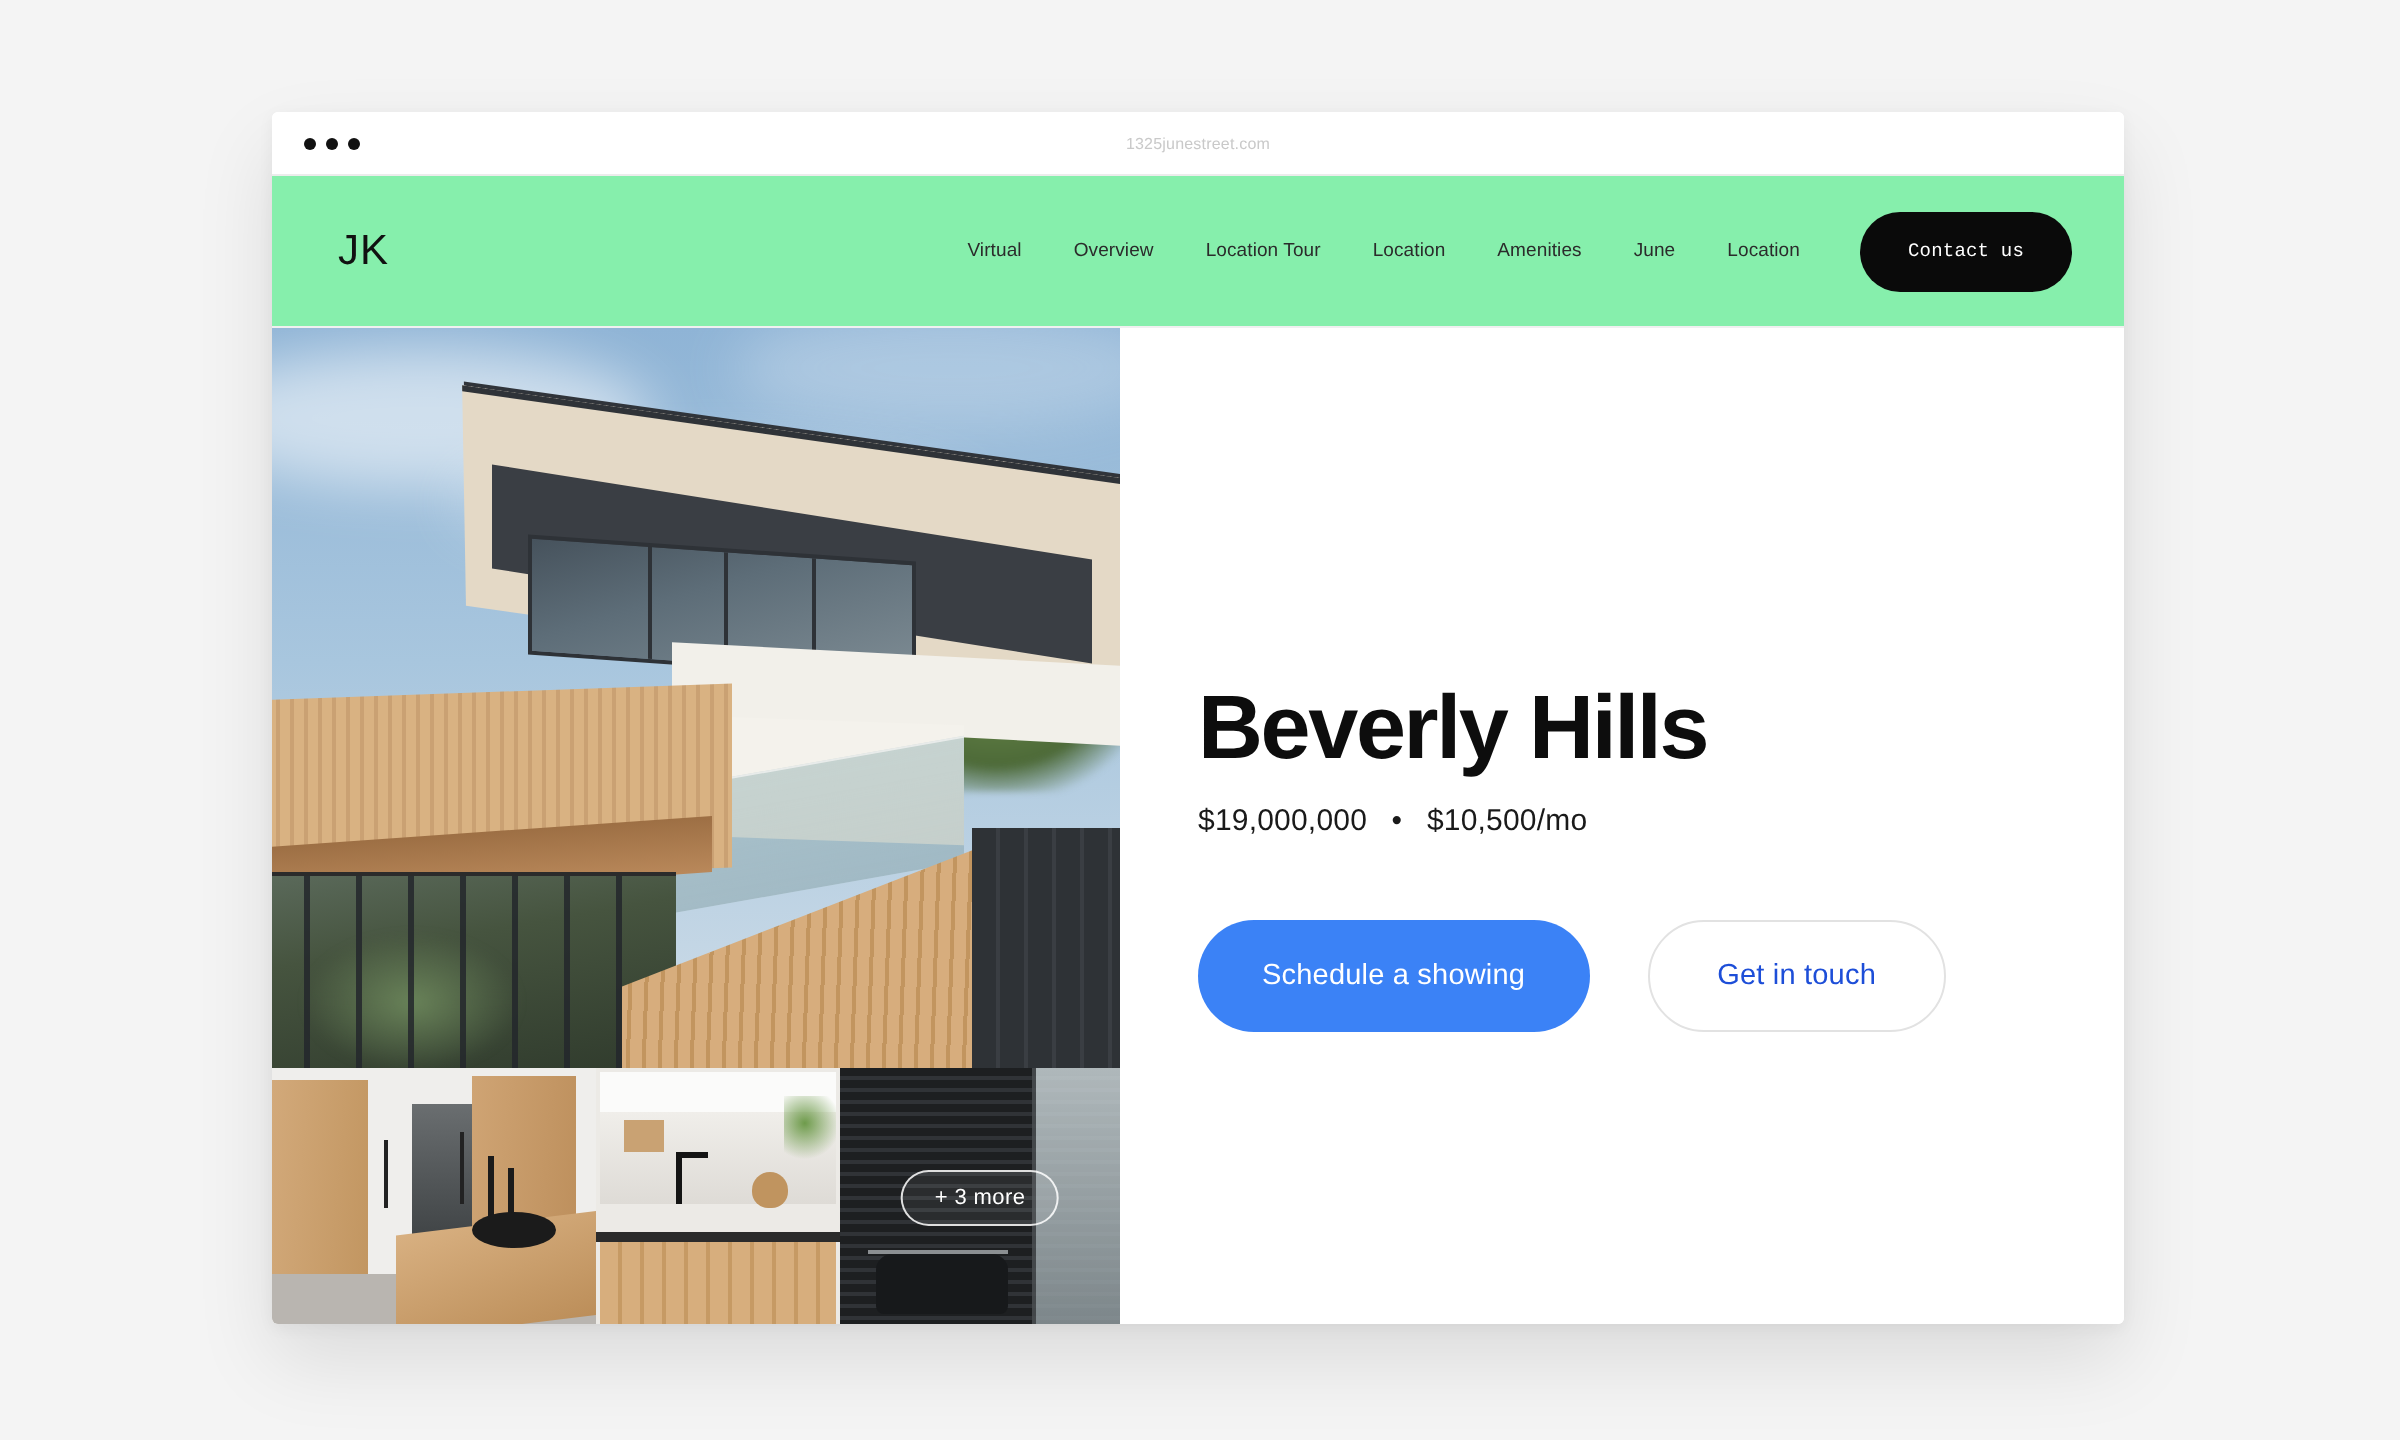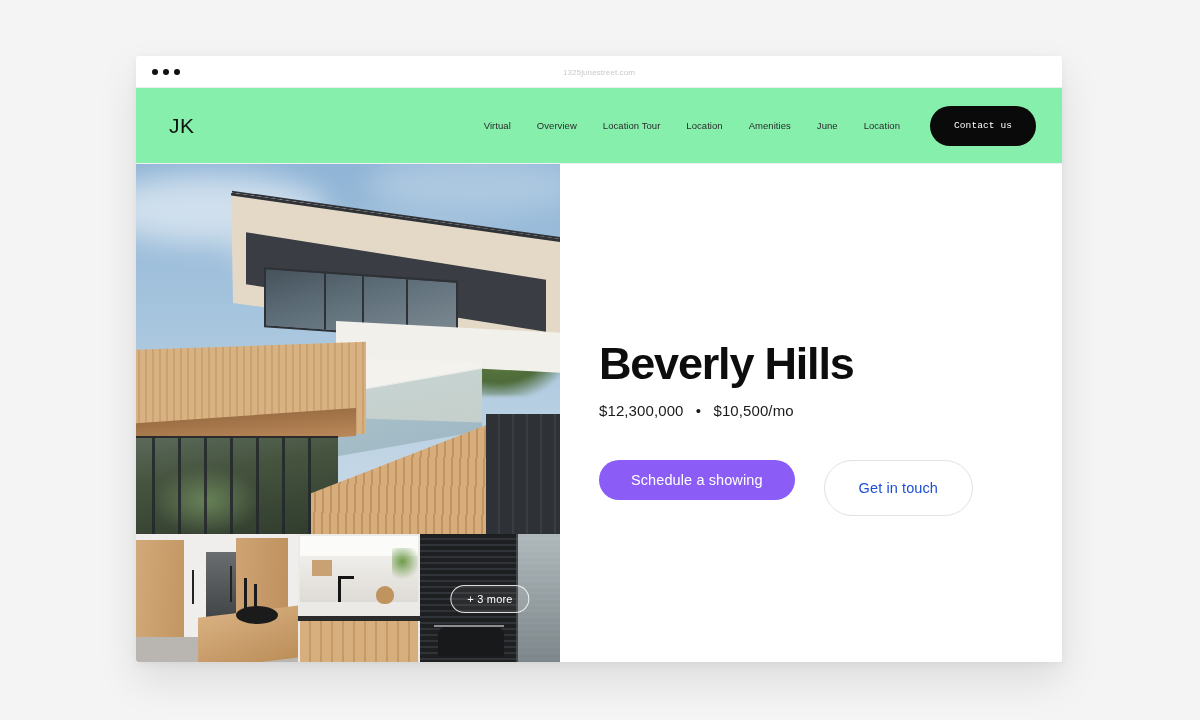--- a/index.html
+++ b/index.html
@@ -365,25 +365,25 @@
     color: #1a1a1a;
     letter-spacing: .1px;
   }
   .prices .sep { display: inline-block; padding: 0 8px; color:#1a1a1a; }
   .cta-row {
     margin-top: 41px;
     display: flex;
     gap: 29px;
   }
   .btn-primary {
-    background: #8b5cf6;
+    background: #3b82f6;
     color: #ffffff;
     border: none;
     border-radius: 999px;
-    height: 40px;
+    height: 56px;
     padding: 0 32px;
     font-size: 14.5px;
     font-family: inherit;
     cursor: pointer;
     letter-spacing: .1px;
   }
   .btn-secondary {
     background: #ffffff;
     color: #1d4ed8;
     border: 1px solid #e2e2e2;
@@ -503,21 +503,21 @@
 
         </div>
       </div>
 
       <div class="details">
         <h1 class="title">
           <br>
           <span>Beverly Hills</span>
         </h1>
         <p class="prices">
-          <span>$12,300,000</span>
+          <span>$19,000,000</span>
           <span class="sep">•</span>
           <span>$10,500/mo</span>
         </p>
         <div class="cta-row">
           <button class="btn-primary">Schedule a showing</button>
           <button class="btn-secondary">Get in touch</button>
         </div>
       </div>
 
     </div>

